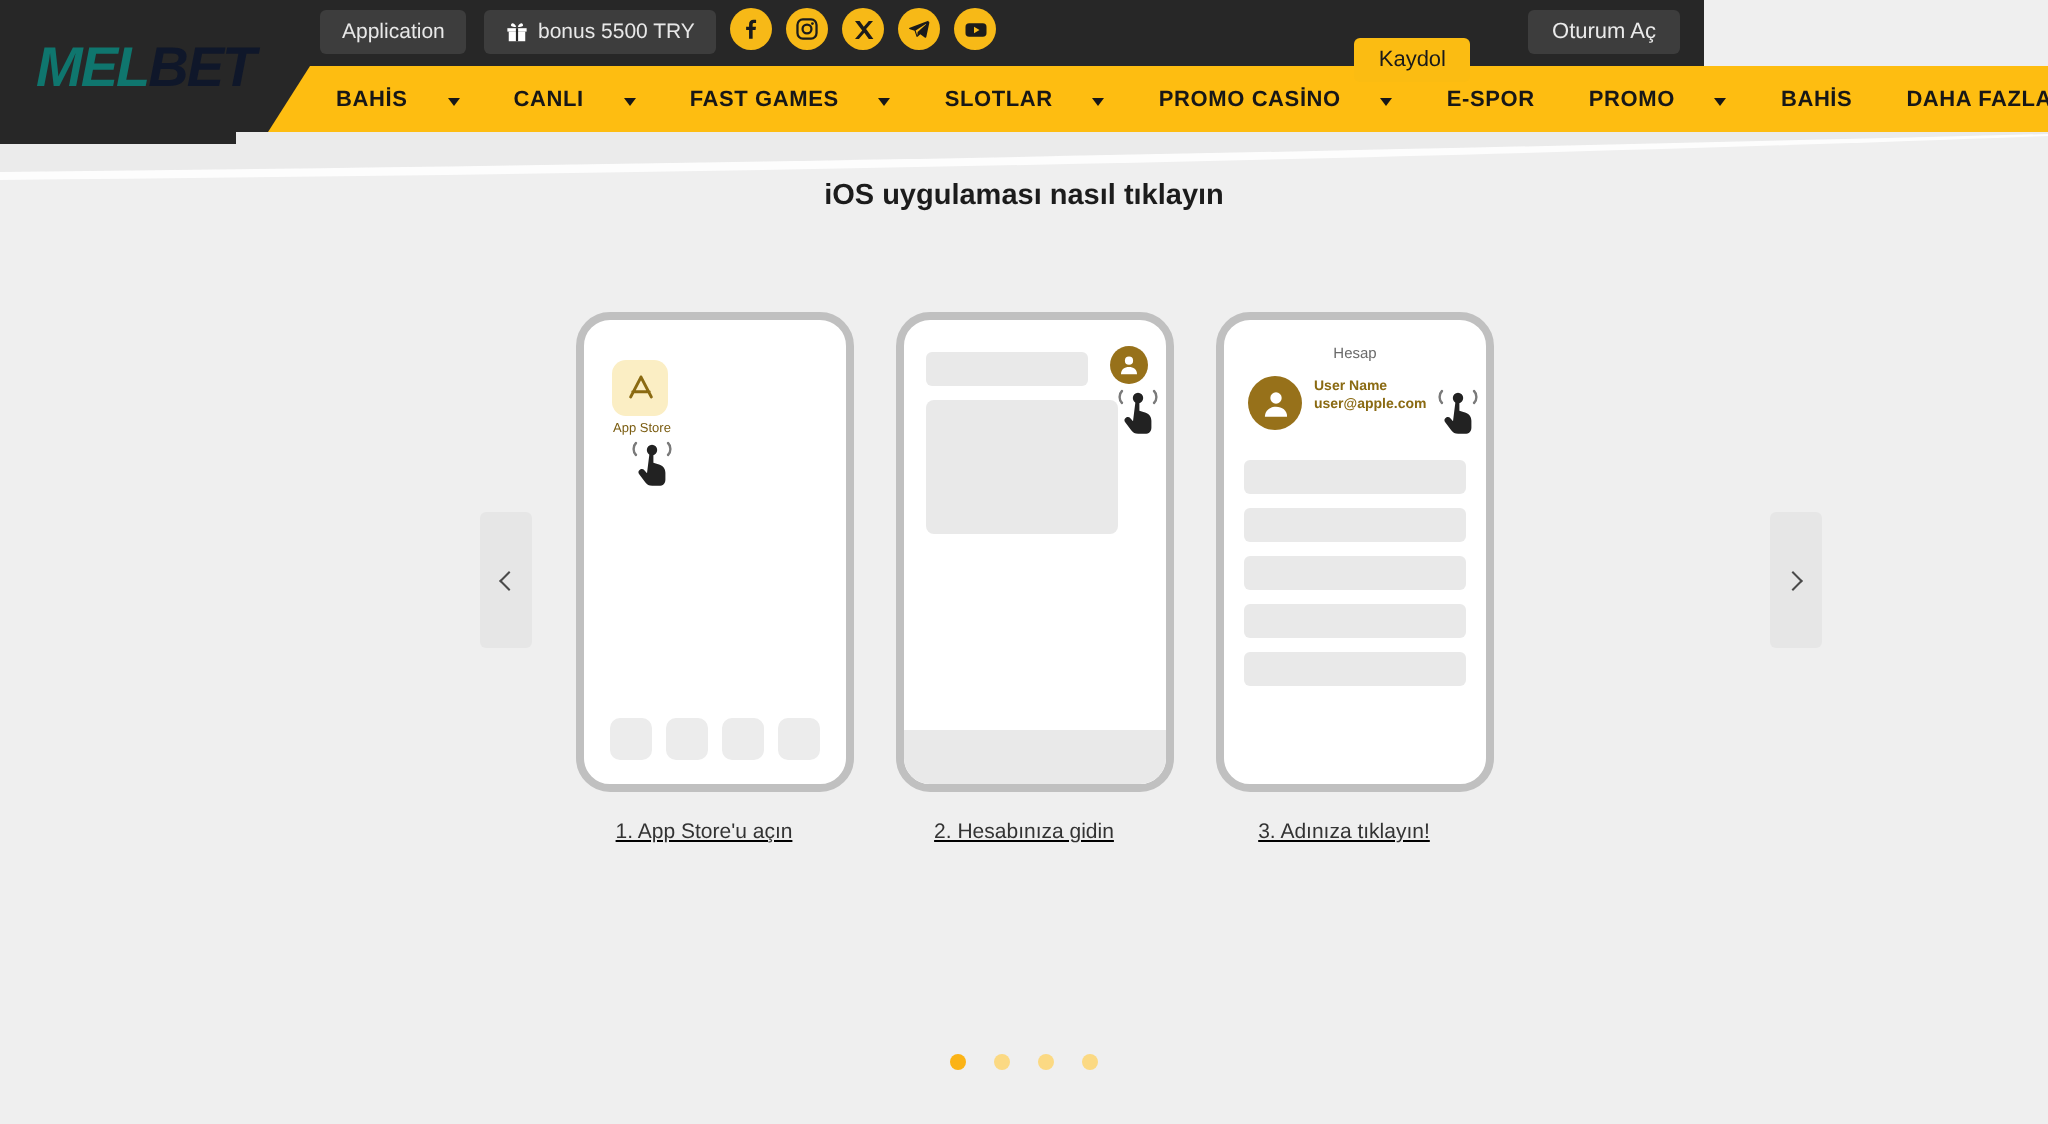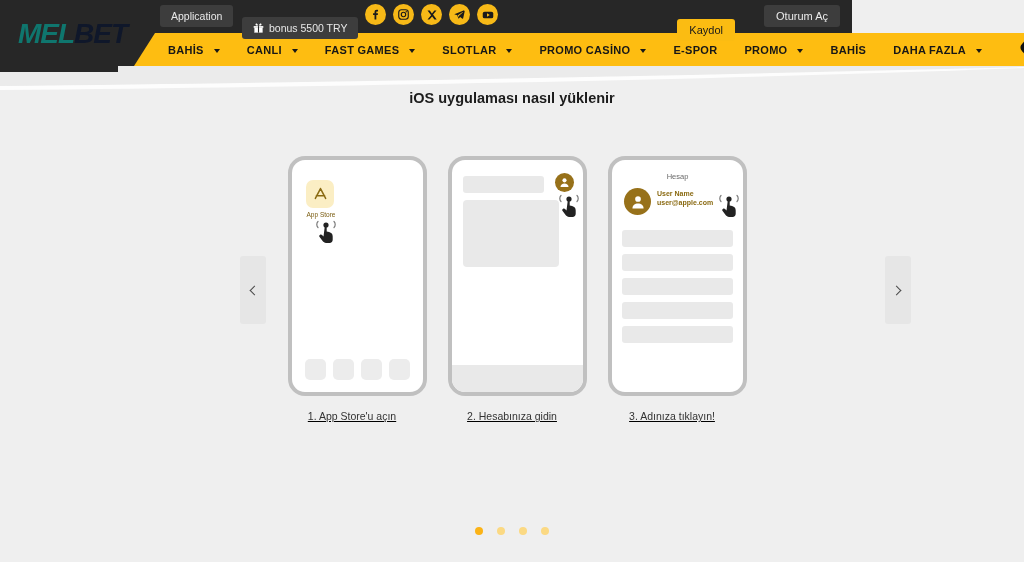--- a/index.html
+++ b/index.html
@@ -24,21 +24,21 @@
     border-radius: 3px;
     color: #e8e8e8;
     font-size: 10.5px;
     display: flex; align-items: center; justify-content: center;
     gap: 5px;
     padding: 0 11px;
     white-space: nowrap;
     cursor: pointer;
   }
   .pill-app { left: 160px; }
-  .pill-bonus { left: 242px; margin-top: 12px; }
+  .pill-bonus { left: 242px; }
   .gift-ico { display: inline-block; width: 11px; height: 11px; position: relative; top: 0px; }
 
   .socials {
     position: absolute; top: 4px; left: 365px;
     display: flex; gap: 7px;
   }
   .soc {
     width: 21px; height: 21px; border-radius: 50%;
     background: #f7b917;
     display: flex; align-items: center; justify-content: center;
@@ -74,21 +74,21 @@
     background: #febd11;
     clip-path: polygon(155px 0, 1024px 0, 1024px 33px, 134px 33px);
   }
   .navlist {
     position: absolute; top: 0; left: 168px;
     height: 33px;
     display: flex; align-items: center;
     gap: 27px;
   }
   .navitem {
-    display: flex; align-items: center; gap: 10px;
+    display: flex; align-items: center; gap: 20px;
     font-size: 11px; font-weight: bold;
     color: #171717;
     letter-spacing: .3px;
     cursor: pointer;
     white-space: nowrap;
   }
   .caret {
     width: 0; height: 0;
     border-left: 3.5px solid transparent;
     border-right: 3.5px solid transparent;
@@ -385,21 +385,21 @@
 
 <div class="swoosh">
   <svg width="1024" height="26" viewBox="0 0 1024 26" preserveAspectRatio="none">
     <path d="M0 0 H1024 V2 C760 12 420 20 0 24 Z" fill="#ffffff" opacity="0.85"></path>
     <path d="M0 0 H1024 V1 C700 9 380 16 0 20 Z" fill="#e3e3e3" opacity="0.7"></path>
   </svg>
 </div>
 
 <div class="page">
 
-  <div class="page-title">iOS uygulaması nasıl yüklenir</div>
+  <div class="page-title">iOS uygulaması nasıl tıklayın</div>
 
   <div class="arrow arrow-l">
     <i class="chev chev-l"></i>
   </div>
   <div class="arrow arrow-r">
     <i class="chev chev-r"></i>
   </div>
 
   <div class="cards">
 

